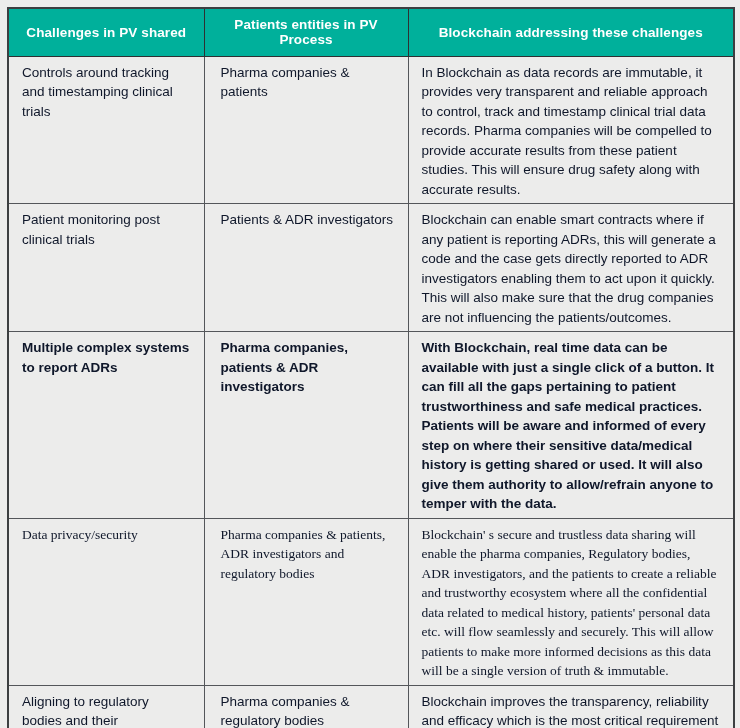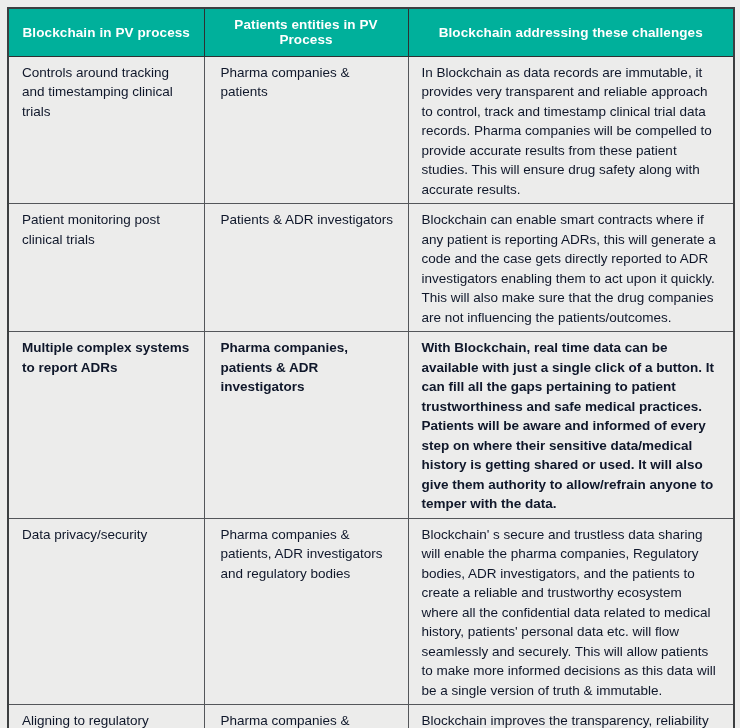--- a/index.html
+++ b/index.html
@@ -41,36 +41,36 @@
     font-size: 13.5px;
     line-height: 19.5px;
     vertical-align: top;
     border: 1px solid #54565a;
     padding: 6px 12px 4px 13px;
   }
   tbody td.col-entities { padding-left: 16px; margin-left: 17px; }
   tr.r1 { height: 125px; }
   tr.r2 { height: 120px; }
   tr.r3 { height: 142px; font-weight: bold; }
-  tr.r4 { height: 167px; }
+  tr.r4 { height: 167px; font-family: Liberation Serif, serif; }
   tr.r5 { height: 103px; }
 </style>
 </head>
 <body>
 
 <div class="table-wrap">
   <table class="pv-table">
     <colgroup>
         <col class="c1">
         <col class="c2">
         <col class="c3">
       </colgroup>
     <thead>
       <tr>
-        <th>Blockchain in PV process</th>
+        <th>Challenges in PV shared</th>
         <th>Patients entities in PV Process</th>
         <th>Blockchain addressing these challenges</th>
       </tr>
     </thead>
     <tbody>
       <tr class="r1">
         <td class="col-challenge">Controls around tracking and timestamping clinical trials</td>
         <td class="col-entities">Pharma companies &amp; patients</td>
         <td class="col-blockchain">In Blockchain as data records are immutable, it provides very transparent and reliable approach to control, track and timestamp clinical trial data records. Pharma companies will be compelled to provide accurate results from these patient studies. This will ensure drug safety along with accurate results.</td>
       </tr>

